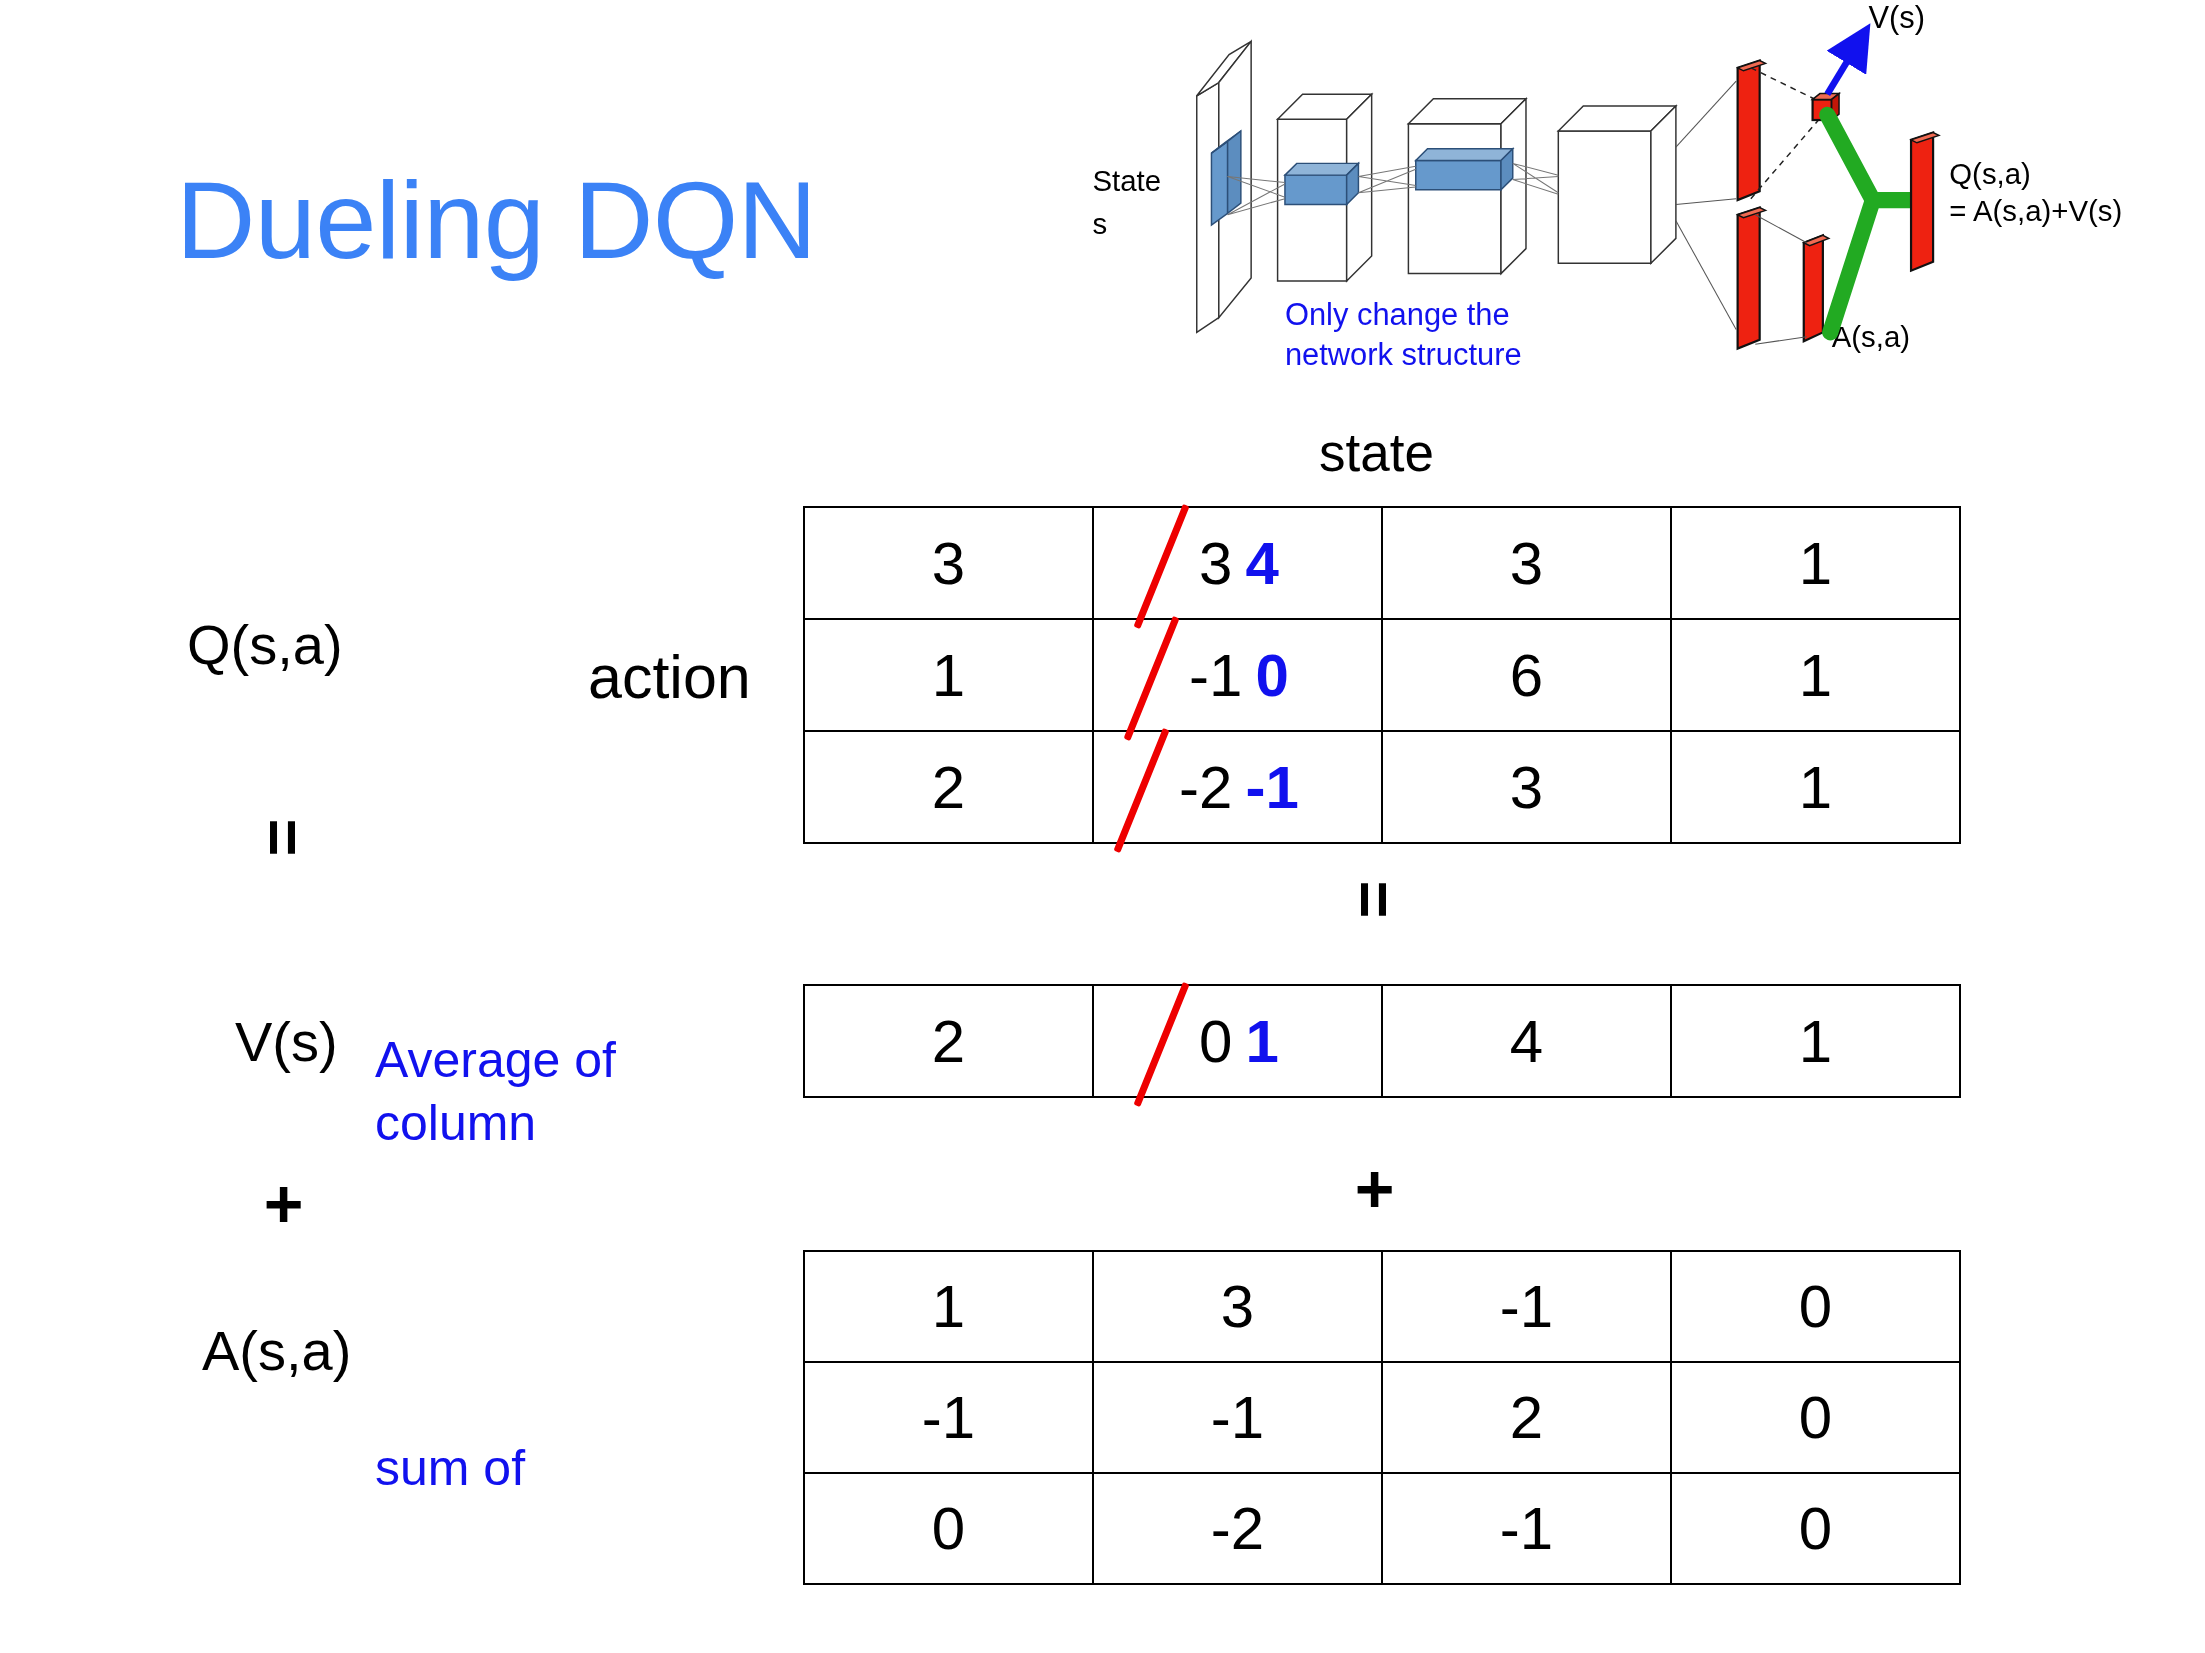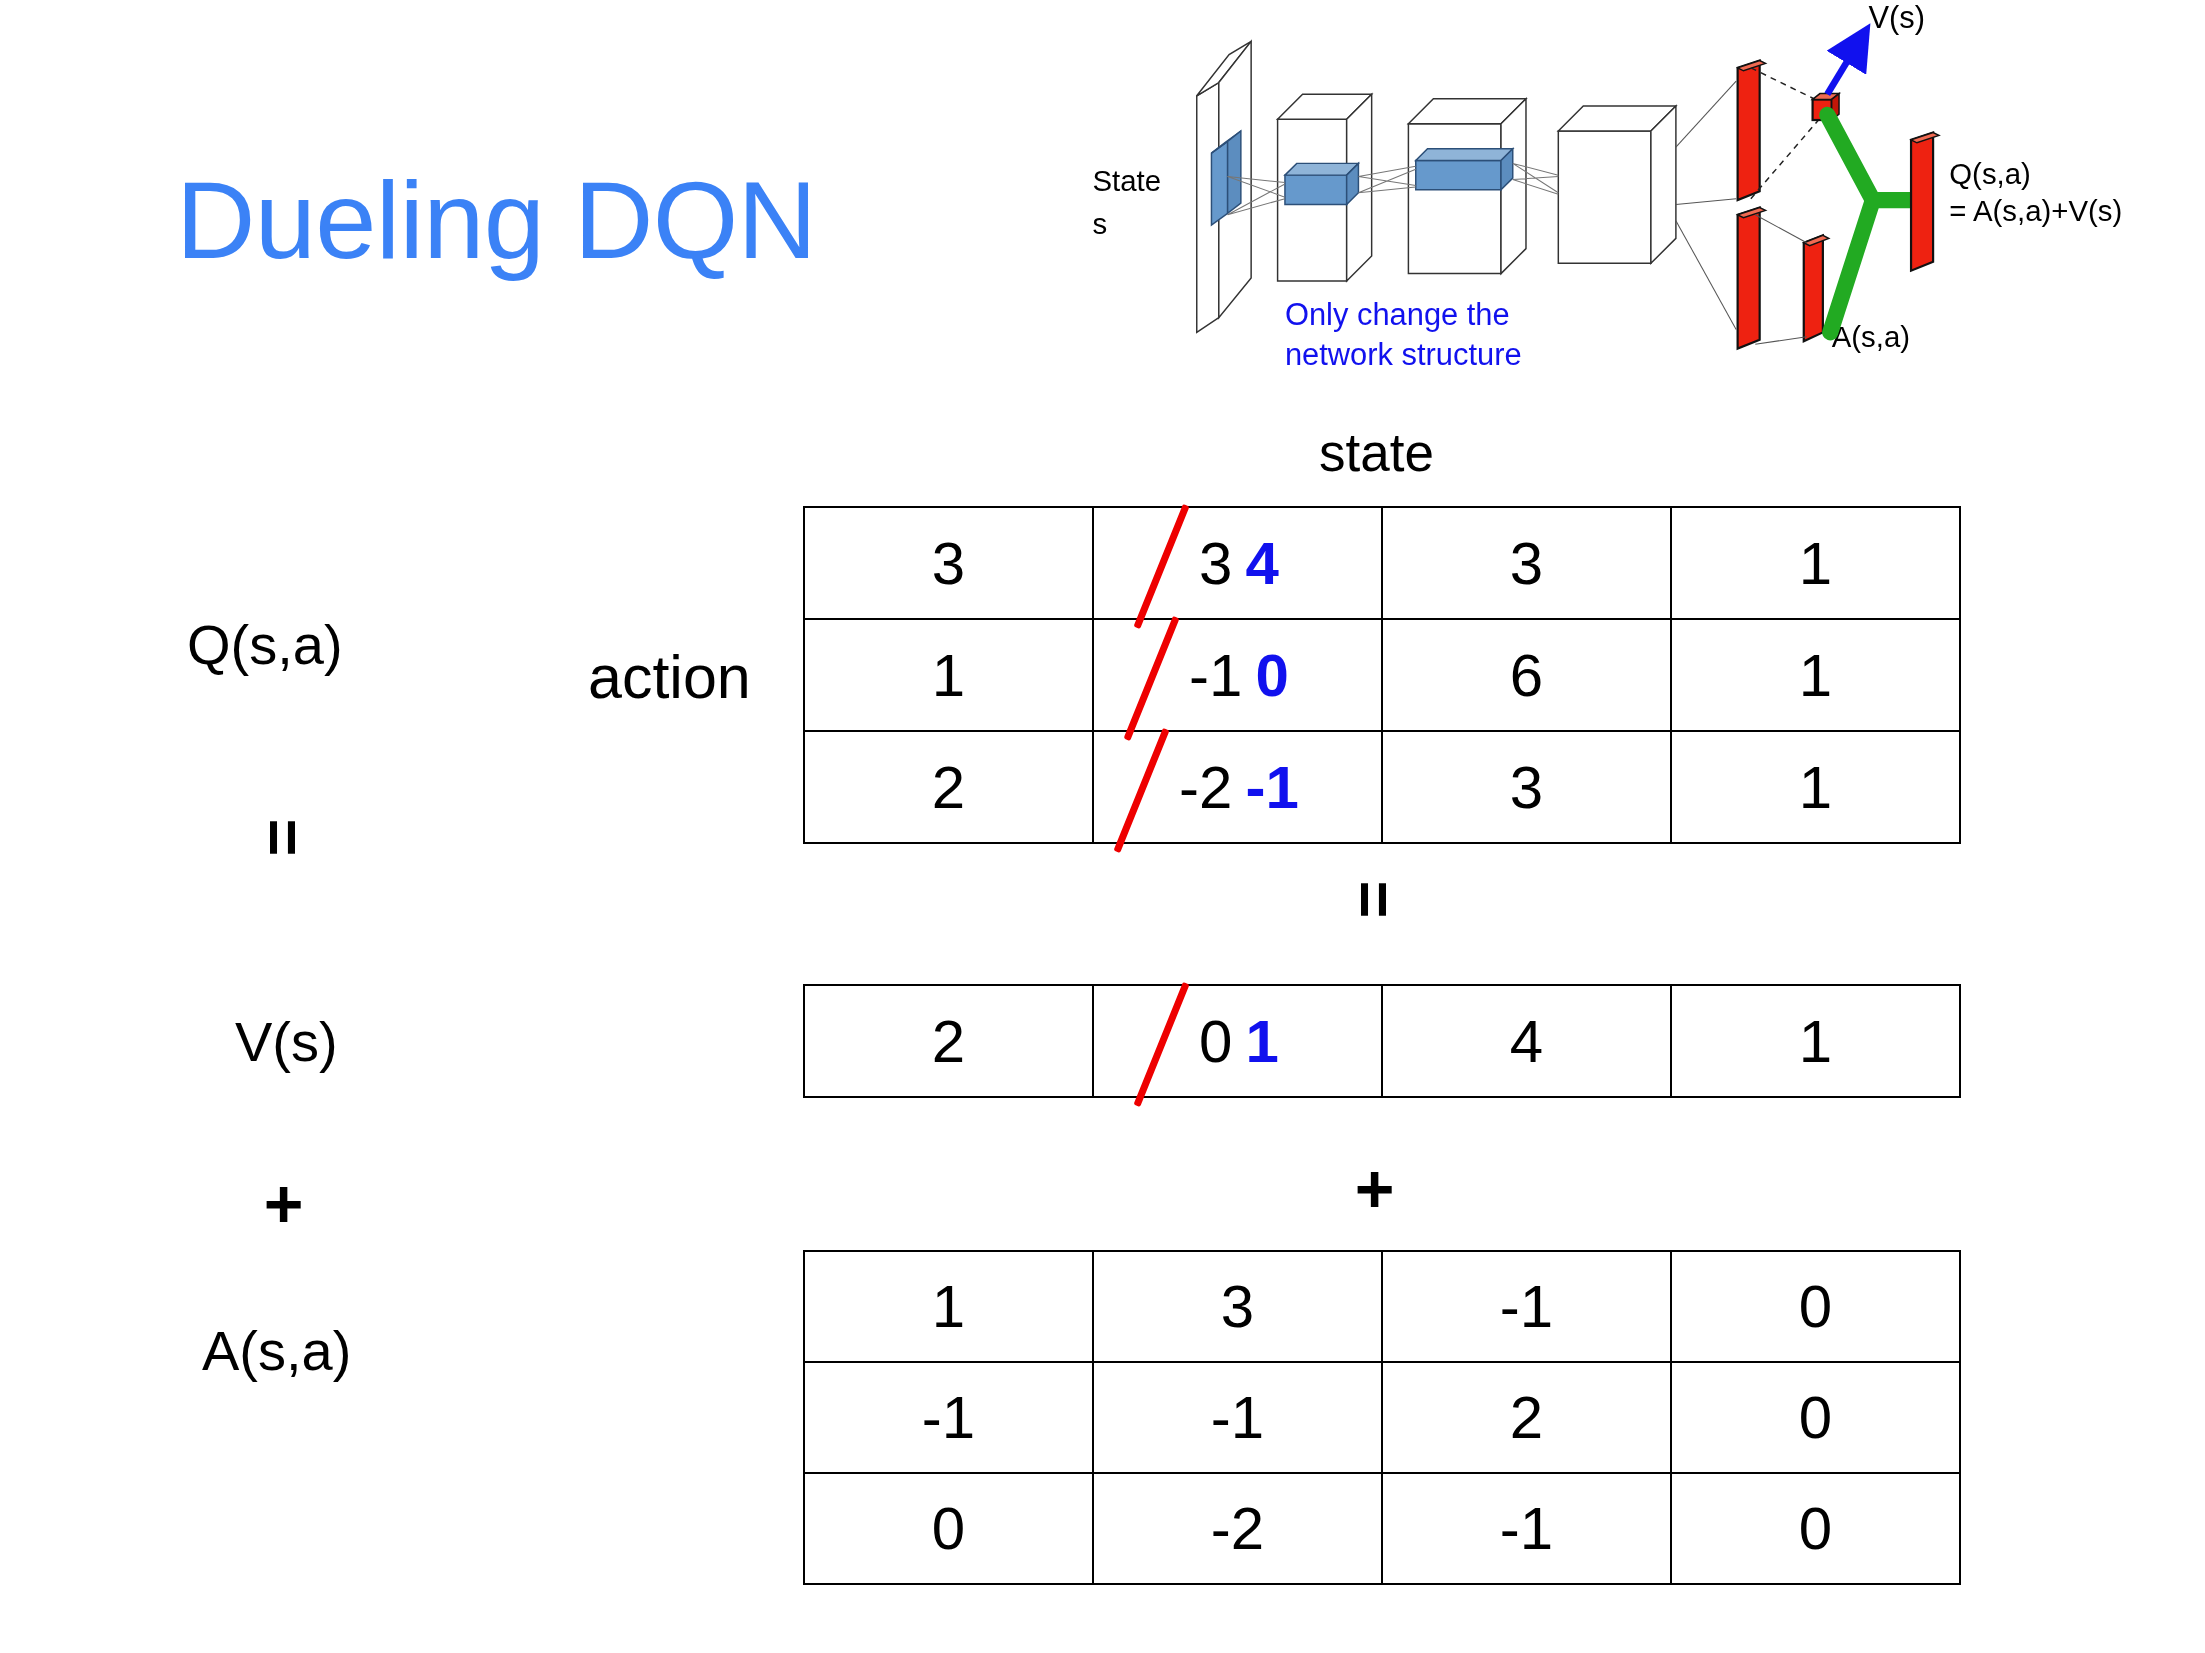--- a/index.html
+++ b/index.html
@@ -244,22 +244,27 @@
       <text x="268" y="496" font-family="Liberation Sans, sans-serif" font-size="42" fill="#1111ee">network structure</text>
     </svg>
   </div>
 
   <div class="lbl lbl-black" id="lbl-state">state</div>
   <div class="lbl lbl-black" id="lbl-action">action</div>
   <div class="lbl lbl-black" id="lbl-q">Q(s,a)</div>
   <div class="lbl lbl-black" id="lbl-v">V(s)</div>
   <div class="lbl lbl-black" id="lbl-a">A(s,a)</div>
 
+  <div class="lbl lbl-blue" id="lbl-avg">
+    <div>Average of</div>
+    <div>column</div>
+  </div>
 
   <div class="lbl lbl-blue" id="lbl-sum">
+    <div>sum of</div>
   </div>
 
   <div class="op op-eq" id="op-eq-left">=</div>
   <div class="op op-eq" id="op-eq-center">=</div>
   <div class="op" id="op-plus-left">+</div>
   <div class="op" id="op-plus-center">+</div>
 
   <table class="grid" id="tbl-q">
     <tbody>
         <tr>

